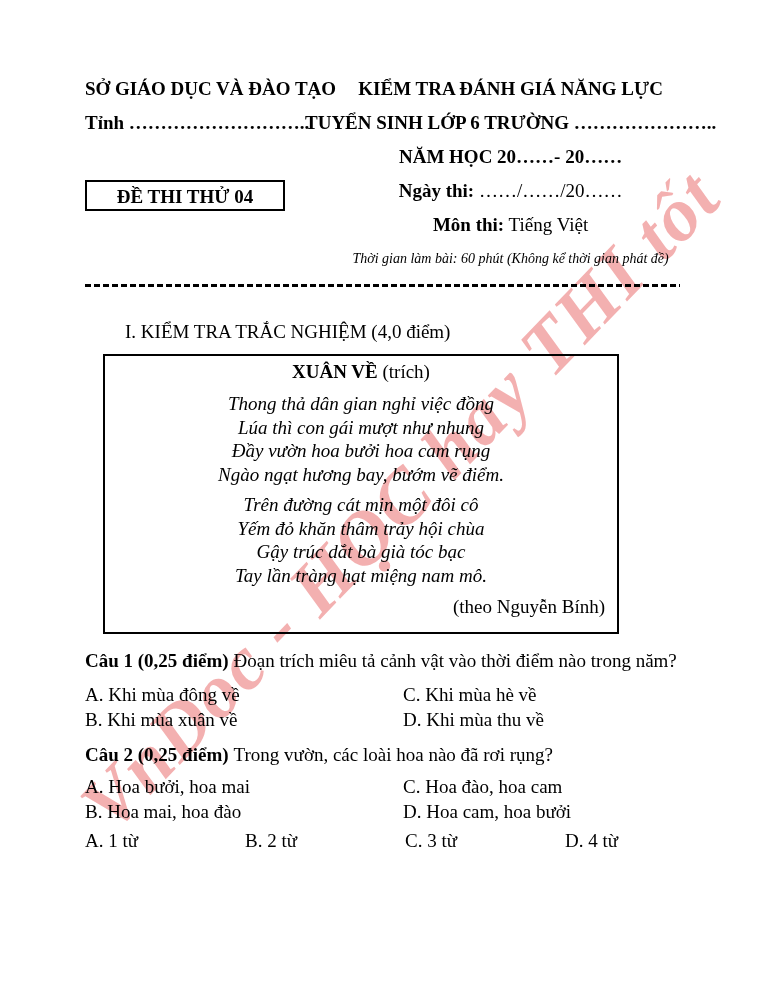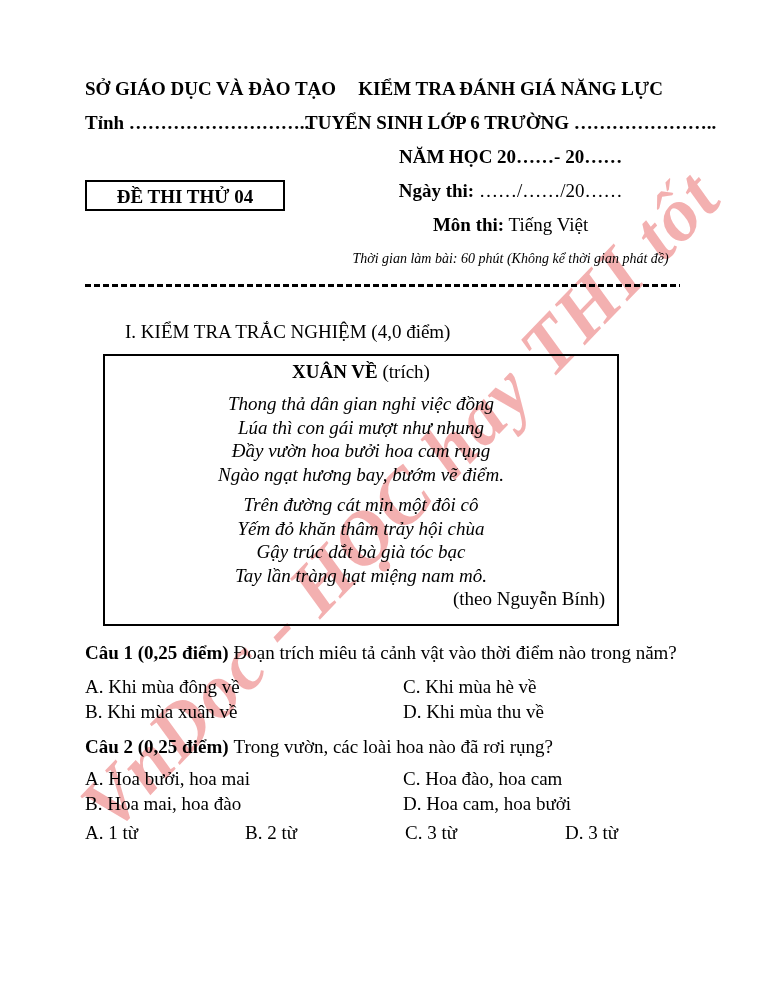--- a/index.html
+++ b/index.html
@@ -56,21 +56,21 @@
     border:2px solid #000;
     text-align:center; font-style:italic;
     padding:3px 0 13px 0;
   }
   .poem-title { font-style:normal; line-height:26px; }
   .poem-title .t { font-weight:bold; }
   .stanza { margin-top:7px; }
   .stanza div { line-height:23.5px; }
   .attribution {
     font-style:normal; text-align:right;
-    padding-right:12px; margin-top:0; line-height:24px;
+    padding-right:12px; margin-top:8px; line-height:24px;
   }
 
   
   .q { line-height:34px; white-space:nowrap; }
   .q-label { font-weight:bold; margin-right:5px;text-align:right; }
   .q1 { margin-top:10px; }
   .q2 { margin-top:6px; }
   .q3 { margin-top:1px; }
   .opts { display:grid; }
   .opts span { line-height:25px; }
@@ -141,17 +141,17 @@
       <span>A. Hoa bưởi, hoa mai</span>
       <span>C. Hoa đào, hoa cam</span>
       <span>B. Hoa mai, hoa đào</span>
       <span>D. Hoa cam, hoa bưởi</span>
     </div>
 
     <div class="opts four">
       <span>A. 1 từ</span>
       <span>B. 2 từ</span>
       <span>C. 3 từ</span>
-      <span>D. 3 từ</span>
+      <span>D. 4 từ</span>
     </div>
 
   </div>
 </div>
 
 </body></html>

